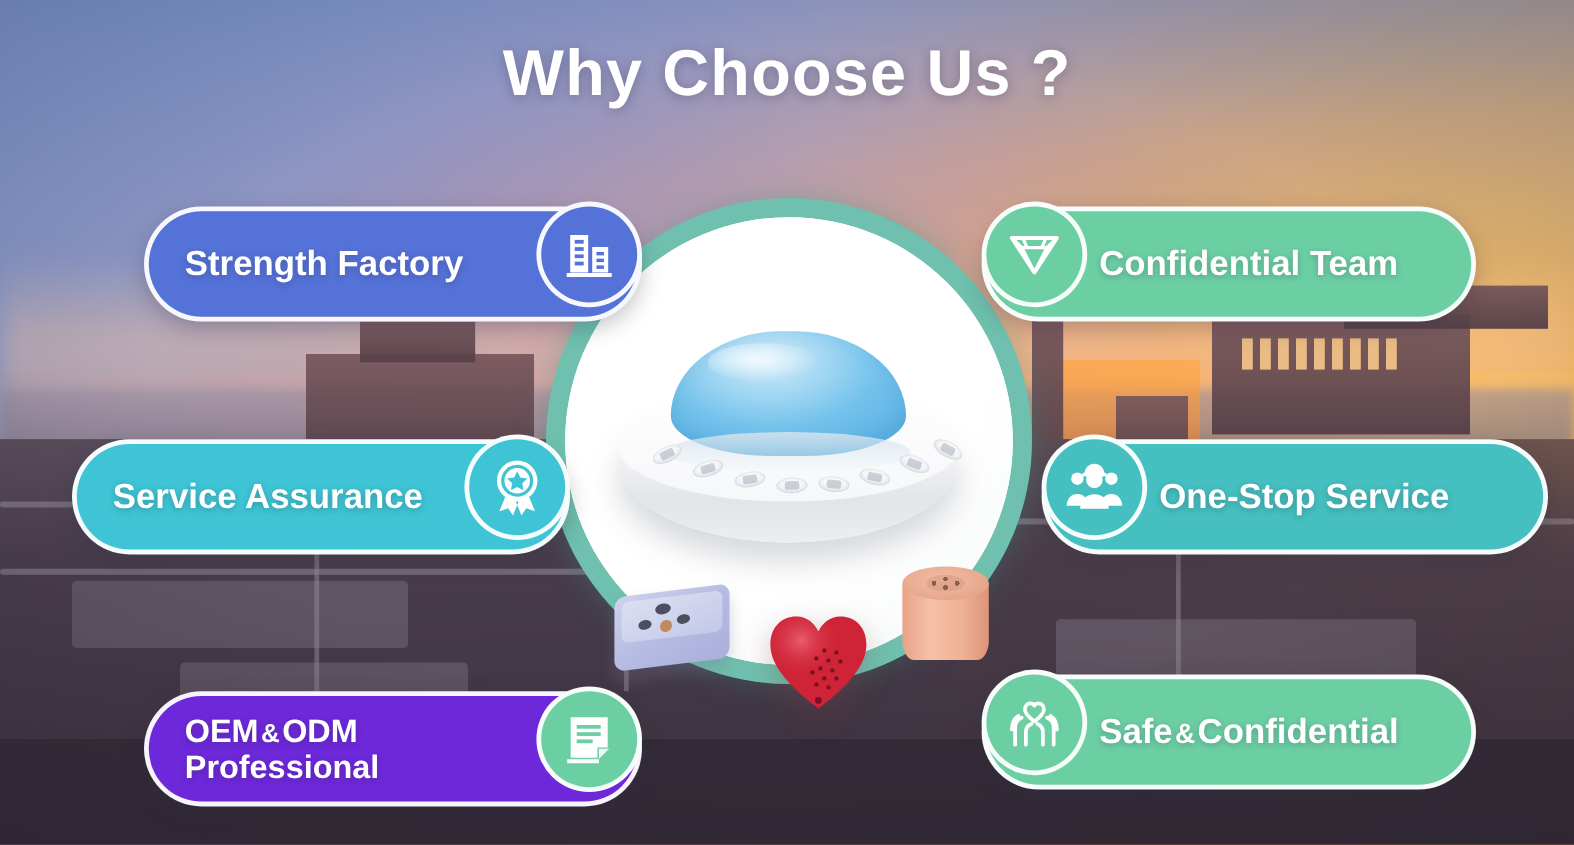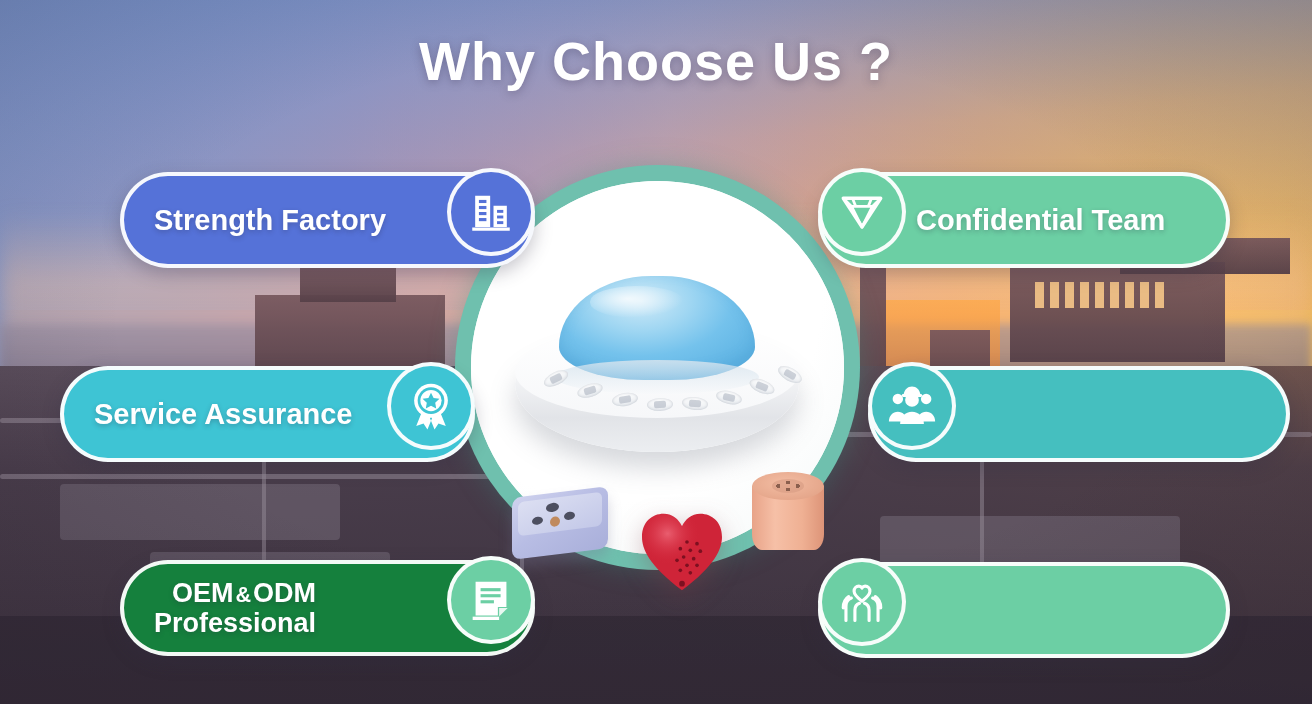--- a/index.html
+++ b/index.html
@@ -186,21 +186,20 @@
     height: 96px; border-radius: 48px;
     border: 4px solid rgba(255,255,255,.95);
     box-shadow: 0 6px 18px rgba(50,45,70,.28);
   }
   .pill.icon-right { padding-left: 30px; padding-right: 94px; justify-content: flex-start; }
   .pill.icon-left  { padding-left: 94px; padding-right: 30px; justify-content: flex-start; }
   .pill-label {
     color: #ffffff; font-weight: bold; font-size: 29px;
     line-height: 1.12; white-space: pre-line;
     text-shadow: 0 2px 5px rgba(40,40,60,.28);
-    text-align: right;
   }
   .pill-label.two-line { font-size: 27px; }
   .pill-icon {
     position: absolute; top: -8px;
     width: 88px; height: 88px; border-radius: 50%;
     border: 4px solid rgba(255,255,255,.95);
     display: flex; align-items: center; justify-content: center;
   }
   .pill.icon-right .pill-icon { right: -4px; }
   .pill.icon-left  .pill-icon { left: -4px; }
@@ -362,21 +361,21 @@
       <svg viewBox="0 0 24 24" aria-hidden="true">
         <path d="M7.6 14.9 4.9 21.6l3.5-1.2 1.9 2.9 2.2-5.4zM16.4 14.9l2.7 6.7-3.5-1.2-1.9 2.9-2.2-5.4z"></path>
         <circle cx="12" cy="9.4" r="8.1"></circle>
         <circle cx="12" cy="9.4" r="6.4" fill="#3ec4d4"></circle>
         <circle cx="12" cy="9.4" r="5.1"></circle>
         <path d="M12 5.6l1.25 2.5 2.8.4-2.03 1.96.48 2.78L12 11.93l-2.5 1.31.48-2.78L7.95 8.5l2.8-.4z" fill="#3ec4d4"></path>
       </svg>
     </span>
   </div>
 
-  <div class="pill icon-right" style="left:120px; top:560px; width:415px; background:#15803d;">
+  <div class="pill icon-right" style="left:120px; top:576px; width:415px; background:#6d28d9;">
     <span class="pill-label two-line"><span>OEM</span><span class="amp">&amp;</span><span>ODM</span><br><span>Professional</span></span>
     <span class="pill-icon" style="background:#6ccfa4;">
       <svg viewBox="0 0 24 24" aria-hidden="true">
         <path d="M4.6 3.2h14.8v12.1h-4.1v4.1H4.6z"></path>
         <path d="M15.9 19.9v-4.1h4.1z" opacity=".85"></path>
         <g fill="#6ccfa4">
           <rect x="7" y="6.3" width="9.6" height="1.5"></rect>
           <rect x="7" y="9.2" width="9.6" height="1.5"></rect>
           <rect x="7" y="12.1" width="6.4" height="1.5"></rect>
         </g>
@@ -401,26 +400,28 @@
         <circle cx="5.2" cy="8.6" r="2.5"></circle>
         <path d="M.9 19.4c0-2.8 1.9-4.7 4.3-4.7s4.3 1.9 4.3 4.7z"></path>
         <circle cx="18.8" cy="8.6" r="2.5"></circle>
         <path d="M14.5 19.4c0-2.8 1.9-4.7 4.3-4.7s4.3 1.9 4.3 4.7z"></path>
         <circle cx="12" cy="9.1" r="3.3"></circle>
         <path d="M6.3 20.6c0-3.4 2.5-5.8 5.7-5.8s5.7 2.4 5.7 5.8z"></path>
         <path d="M8 6.4c.3-2.3 1.9-3.8 4-3.8s3.7 1.5 4 3.8z"></path>
         <rect x="7.1" y="6.2" width="9.8" height="1.5" rx=".7"></rect>
       </svg>
     </span>
+    <span class="pill-label">One-Stop Service</span>
   </div>
 
   <div class="pill icon-left" style="left:818px; top:562px; width:412px; background:#6ccfa4;">
     <span class="pill-icon" style="background:#6ccfa4;">
       <svg viewBox="0 0 24 24" aria-hidden="true">
         <path d="M12 11.6C9.4 9.6 8.2 8.3 8.2 6.8c0-1.4 1-2.4 2.3-2.4.8 0 1.2.4 1.5.9.3-.5.7-.9 1.5-.9 1.3 0 2.3 1 2.3 2.4 0 1.5-1.2 2.8-3.8 4.8z" fill="none" stroke="#ffffff" stroke-width="1.5" stroke-linejoin="round"></path>
         <path d="M6.9 10.1c-1.6.6-2.6 2-2.6 3.9v6.9M3 14.8c0-2.6 1-4.4 2.6-5.4" fill="none" stroke="#ffffff" stroke-width="1.5" stroke-linecap="round"></path>
         <path d="M17.1 10.1c1.6.6 2.6 2 2.6 3.9v6.9M21 14.8c0-2.6-1-4.4-2.6-5.4" fill="none" stroke="#ffffff" stroke-width="1.5" stroke-linecap="round"></path>
         <path d="M8.6 20.9v-5.1c0-1.5.9-2.7 2.2-3.2M15.4 20.9v-5.1c0-1.5-.9-2.7-2.2-3.2" fill="none" stroke="#ffffff" stroke-width="1.5" stroke-linecap="round"></path>
       </svg>
     </span>
+    <span class="pill-label"><span>Safe</span><span class="amp">&amp;</span><span>Confidential</span></span>
   </div>
 
 </div>
 
 </body></html>

